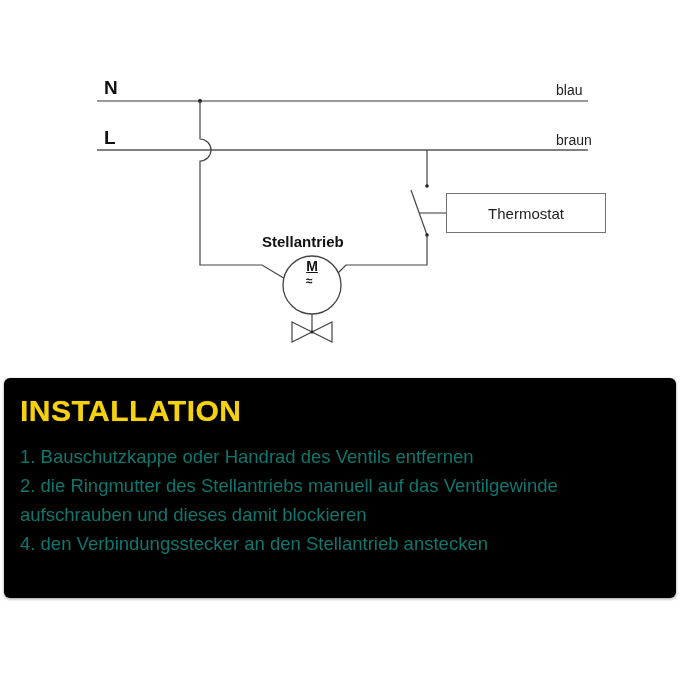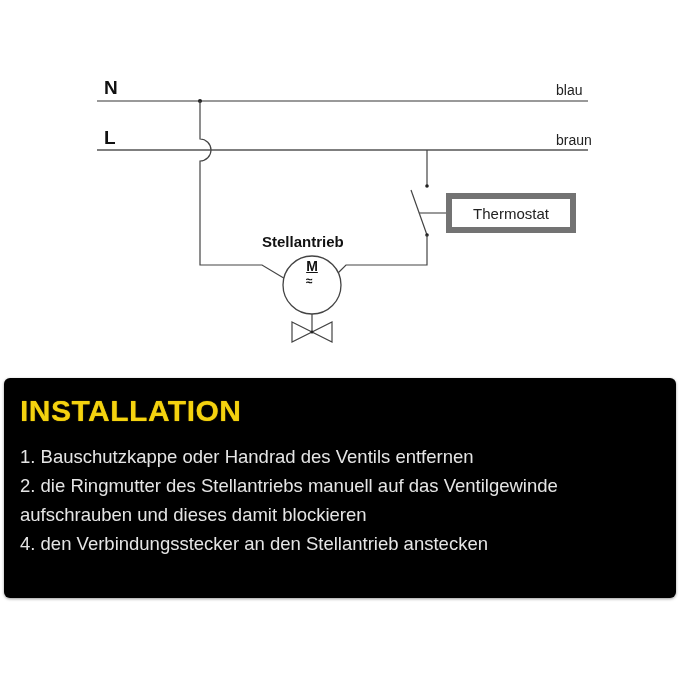--- a/index.html
+++ b/index.html
@@ -7,38 +7,38 @@
       width: 680px; height: 680px; background: #ffffff; position: relative; overflow: hidden;
       font-family: "Liberation Sans", sans-serif;
     }
     .diagram { position: absolute; left: 0; top: 0; width: 680px; height: 370px; }
     .diagram svg { position: absolute; left: 0; top: 0; }
     .lbl { position: absolute; color: #111; font-family: "Liberation Sans", sans-serif; line-height: 1; }
     .lbl-big { font-size: 19px; font-weight: bold; }
     .lbl-wire { font-size: 14px; color: #222; padding-left: 44px; }
     .lbl-stell { font-size: 15px; font-weight: bold; }
     .thermo-box {
-      position: absolute; left: 446px; top: 193px; width: 130px; height: 40px;
-      border: 6px solid #737373; box-sizing: border-box;
+      position: absolute; left: 446px; top: 193px; width: 160px; height: 40px;
+      border: 1px solid #737373; box-sizing: border-box;
       display: flex; align-items: center; justify-content: center;
       font-size: 15px; color: #222;
     }
     .motor-m { position: absolute; left: 302px; top: 259px; width: 20px; text-align: center;
       font-size: 14px; font-weight: bold; text-decoration: underline; }
     .panel {
       position: absolute; left: 4px; top: 378px; width: 672px; height: 220px;
       background: #000; border-radius: 6px; box-shadow: 0 1px 3px rgba(0,0,0,0.4);
       box-sizing: border-box; padding: 14px 0 0 16px;
     }
     .panel-title {
       color: #f4d20f; font-size: 30px; font-weight: bold; letter-spacing: 0.5px;
       line-height: 38px; margin: 0 0 12px 0;
       text-shadow: 0 0 1px #c9a400;
     }
-    .steps { color: #e5e5e5; font-size: 18.5px; line-height: 29px; }
+    .steps { color: #0f766e; font-size: 18.5px; line-height: 29px; }
     .step { white-space: nowrap; }
   </style>
 </head>
 <body>
 
 <div class="diagram">
   <svg width="680" height="370" viewBox="0 0 680 370">
 
     <line x1="97" y1="101" x2="588" y2="101" stroke="#777" stroke-width="1.5"></line>
 

